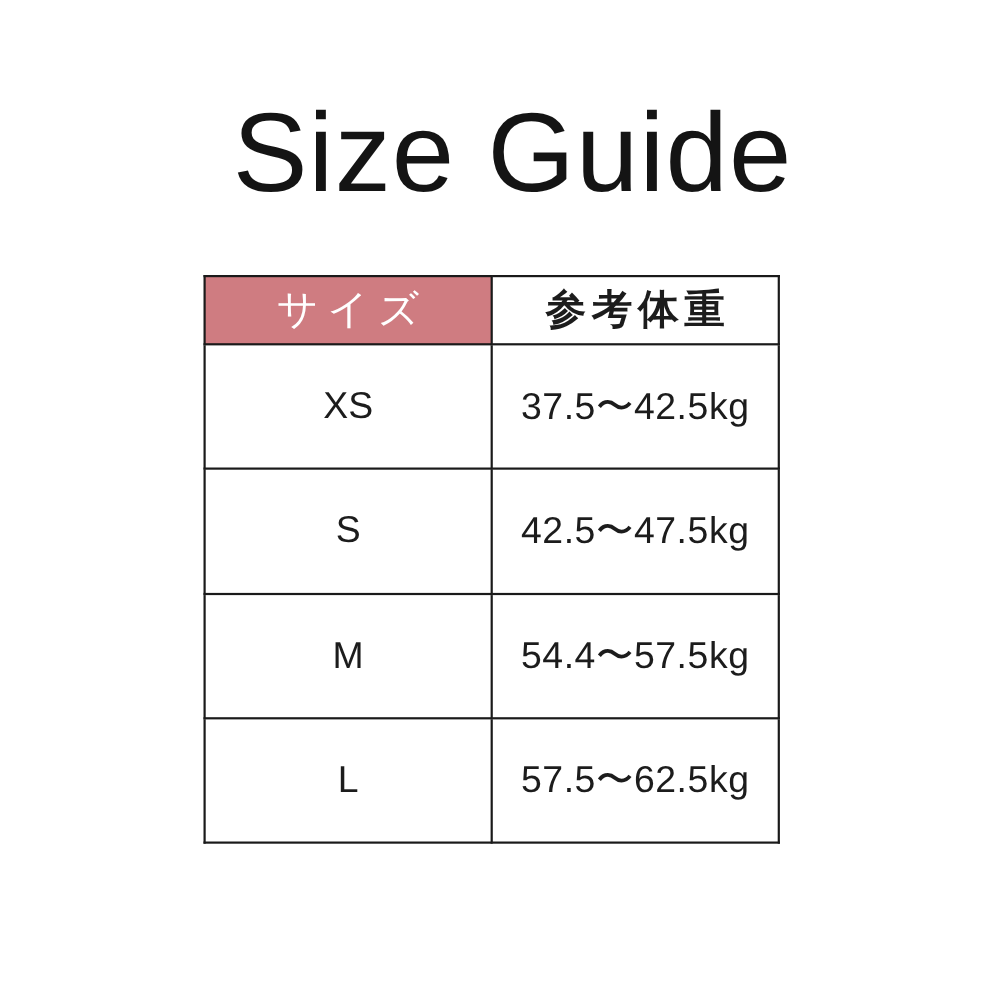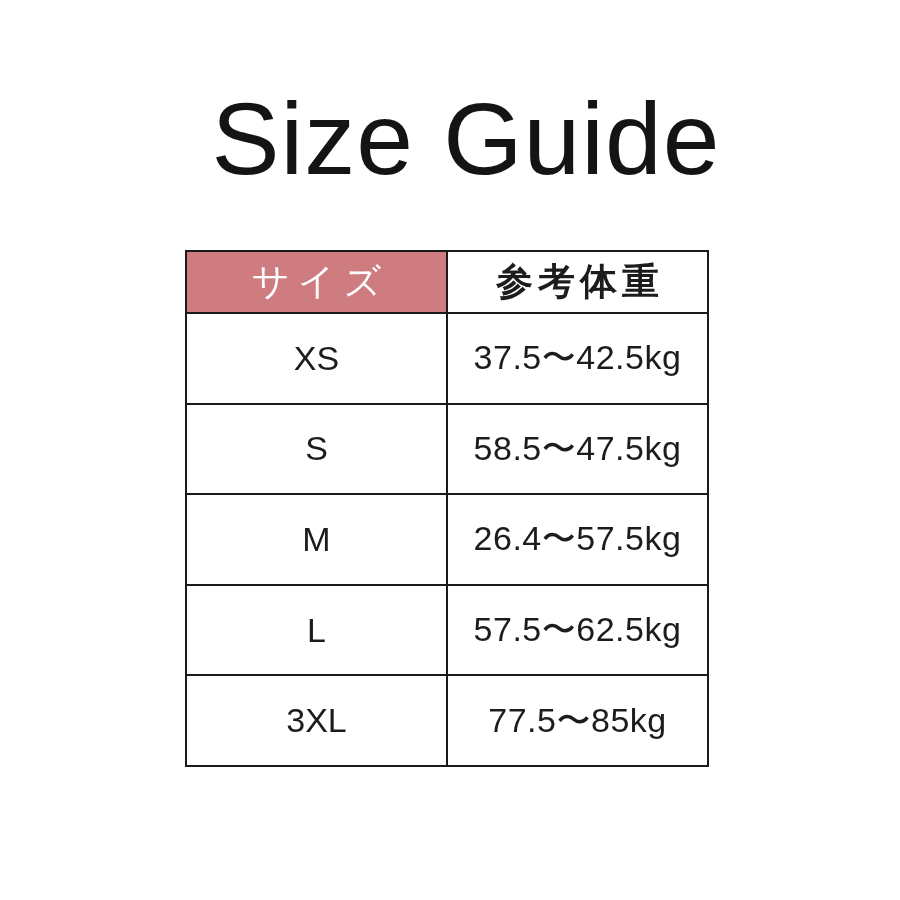--- a/index.html
+++ b/index.html
@@ -87,28 +87,24 @@
       <th class="weight-col">参考体重</th>
     </tr>
   </thead>
   <tbody>
     <tr>
       <td class="size-cell">XS</td>
       <td class="weight-cell">37.5〜42.5kg</td>
     </tr>
     <tr>
       <td class="size-cell">S</td>
-      <td class="weight-cell">58.5〜47.5kg</td>
+      <td class="weight-cell">42.5〜47.5kg</td>
     </tr>
     <tr>
       <td class="size-cell">M</td>
-      <td class="weight-cell">26.4〜57.5kg</td>
+      <td class="weight-cell">54.4〜57.5kg</td>
     </tr>
     <tr>
       <td class="size-cell">L</td>
       <td class="weight-cell">57.5〜62.5kg</td>
     </tr>
-    <tr>
-      <td class="size-cell">3XL</td>
-      <td class="weight-cell">77.5〜85kg</td>
-    </tr>
   </tbody>
 </table>
 
 </body></html>

